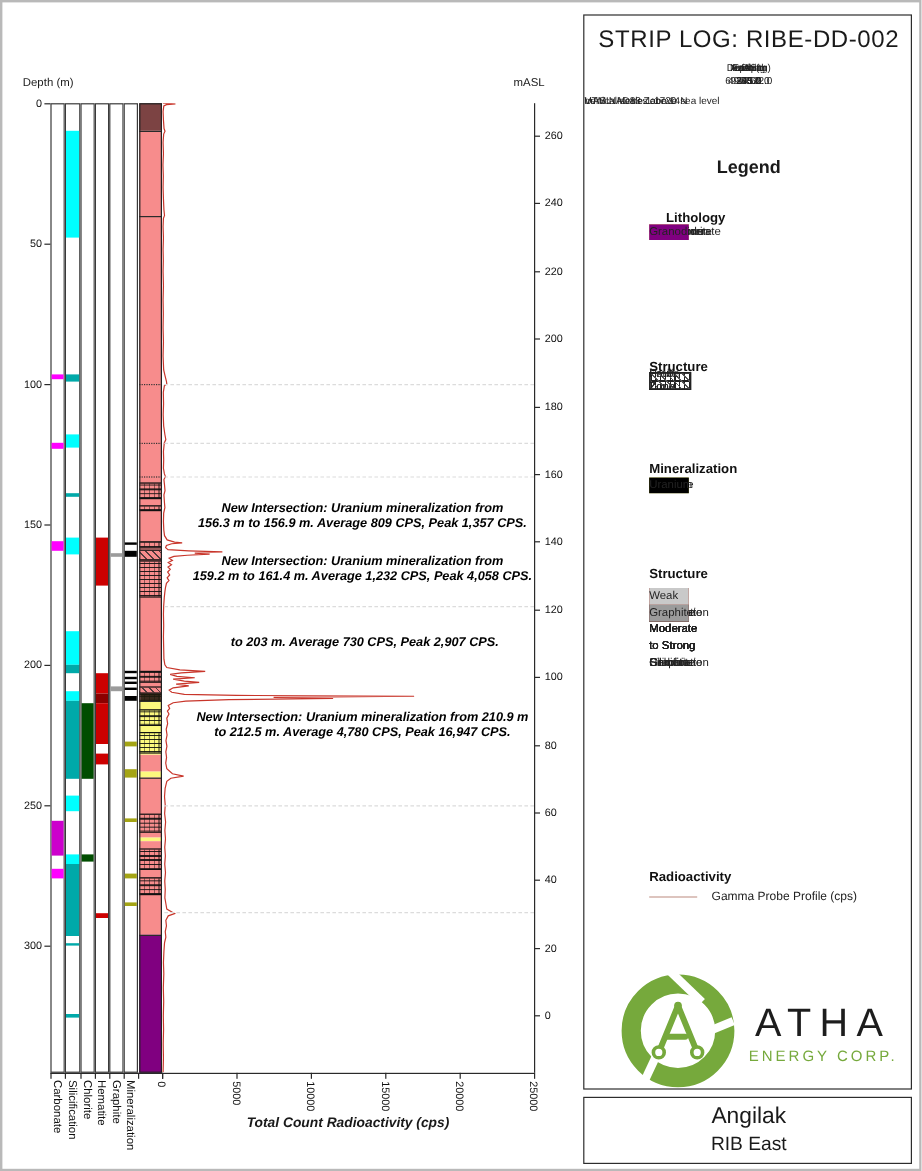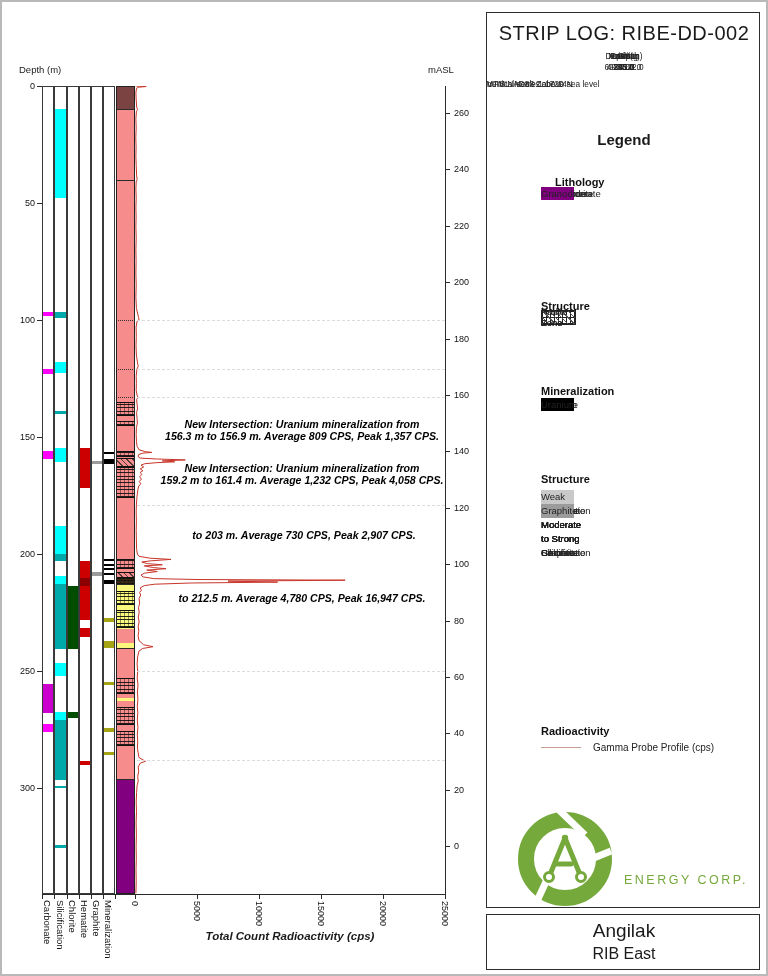--- a/index.html
+++ b/index.html
@@ -202,20 +202,21 @@
         <div>156.3 m to 156.9 m. Average 809 CPS, Peak 1,357 CPS.</div>
       </div>
       <div class="annot" style="left: 130px; top: 461px; width: 340px; position: absolute;">
         <div>New Intersection: Uranium mineralization from</div>
         <div>159.2 m to 161.4 m. Average 1,232 CPS, Peak 4,058 CPS.</div>
       </div>
       <div class="annot" style="left: 132px; top: 528px; width: 340px; position: absolute;">
         <div>to 203 m. Average 730 CPS, Peak 2,907 CPS.</div>
       </div>
       <div class="annot" style="left: 130px; top: 591px; width: 340px; position: absolute;">
+        <div>New Intersection: Uranium mineralization from 210.9 m</div>
         <div>to 212.5 m. Average 4,780 CPS, Peak 16,947 CPS.</div>
       </div>
     </div>
 
   <div class="panel" style="left:484px;top:10px;width:274px;height:896px;">
     <div class="lbl" style="left:0;top:9px;width:274px;text-align:center;font-size:20px;letter-spacing:.5px;">STRIP LOG: RIBE-DD-002</div>
     <div id="coords-row" class="abs" style="left:5px;top:38px;width:264px;display:flex;justify-content:center;">
         <div style="position: absolute; padding: 0px 5px; text-align: center; font-size: 8.3px; line-height: 10.5px; color: rgb(34, 34, 34);">
           <div>Easting</div>
           <div>497766.0</div>
@@ -362,20 +363,21 @@
       </g>
       <g stroke="#76a93c" stroke-width="5" fill="none" stroke-linecap="round">
         <path d="M50,29 L34,68"></path>
         <path d="M50,29 L66,68"></path>
         <path d="M41,55 L56,55"></path>
       </g>
       <circle cx="34" cy="68" r="4.5" fill="#fff" stroke="#76a93c" stroke-width="3"></circle>
       <circle cx="66" cy="68" r="4.5" fill="#fff" stroke="#76a93c" stroke-width="3"></circle>
       <circle cx="50" cy="29" r="3.2" fill="#76a93c"></circle>
     </svg>
+    <div class="lbl" style="left:130px;top:820px;width:138px;text-align:center;font-size:33px;font-weight:500;letter-spacing:7px;color:#1d1d1d;">ATHA</div>
     <div class="lbl" style="left:130px;top:860px;width:138px;text-align:center;font-size:12.5px;letter-spacing:2.5px;color:#76a93c;">ENERGY CORP.</div>
   </div>
 
   <div class="panel" style="left:484px;top:912px;width:274px;height:56px;">
     <div class="lbl" style="left:0;top:30px;width:274px;text-align:center;font-size:16px;">RIB East</div>
     <div class="lbl" style="left:0;top:5px;width:274px;text-align:center;font-size:19px;">Angilak</div>
   </div>
 
 </div>
 

